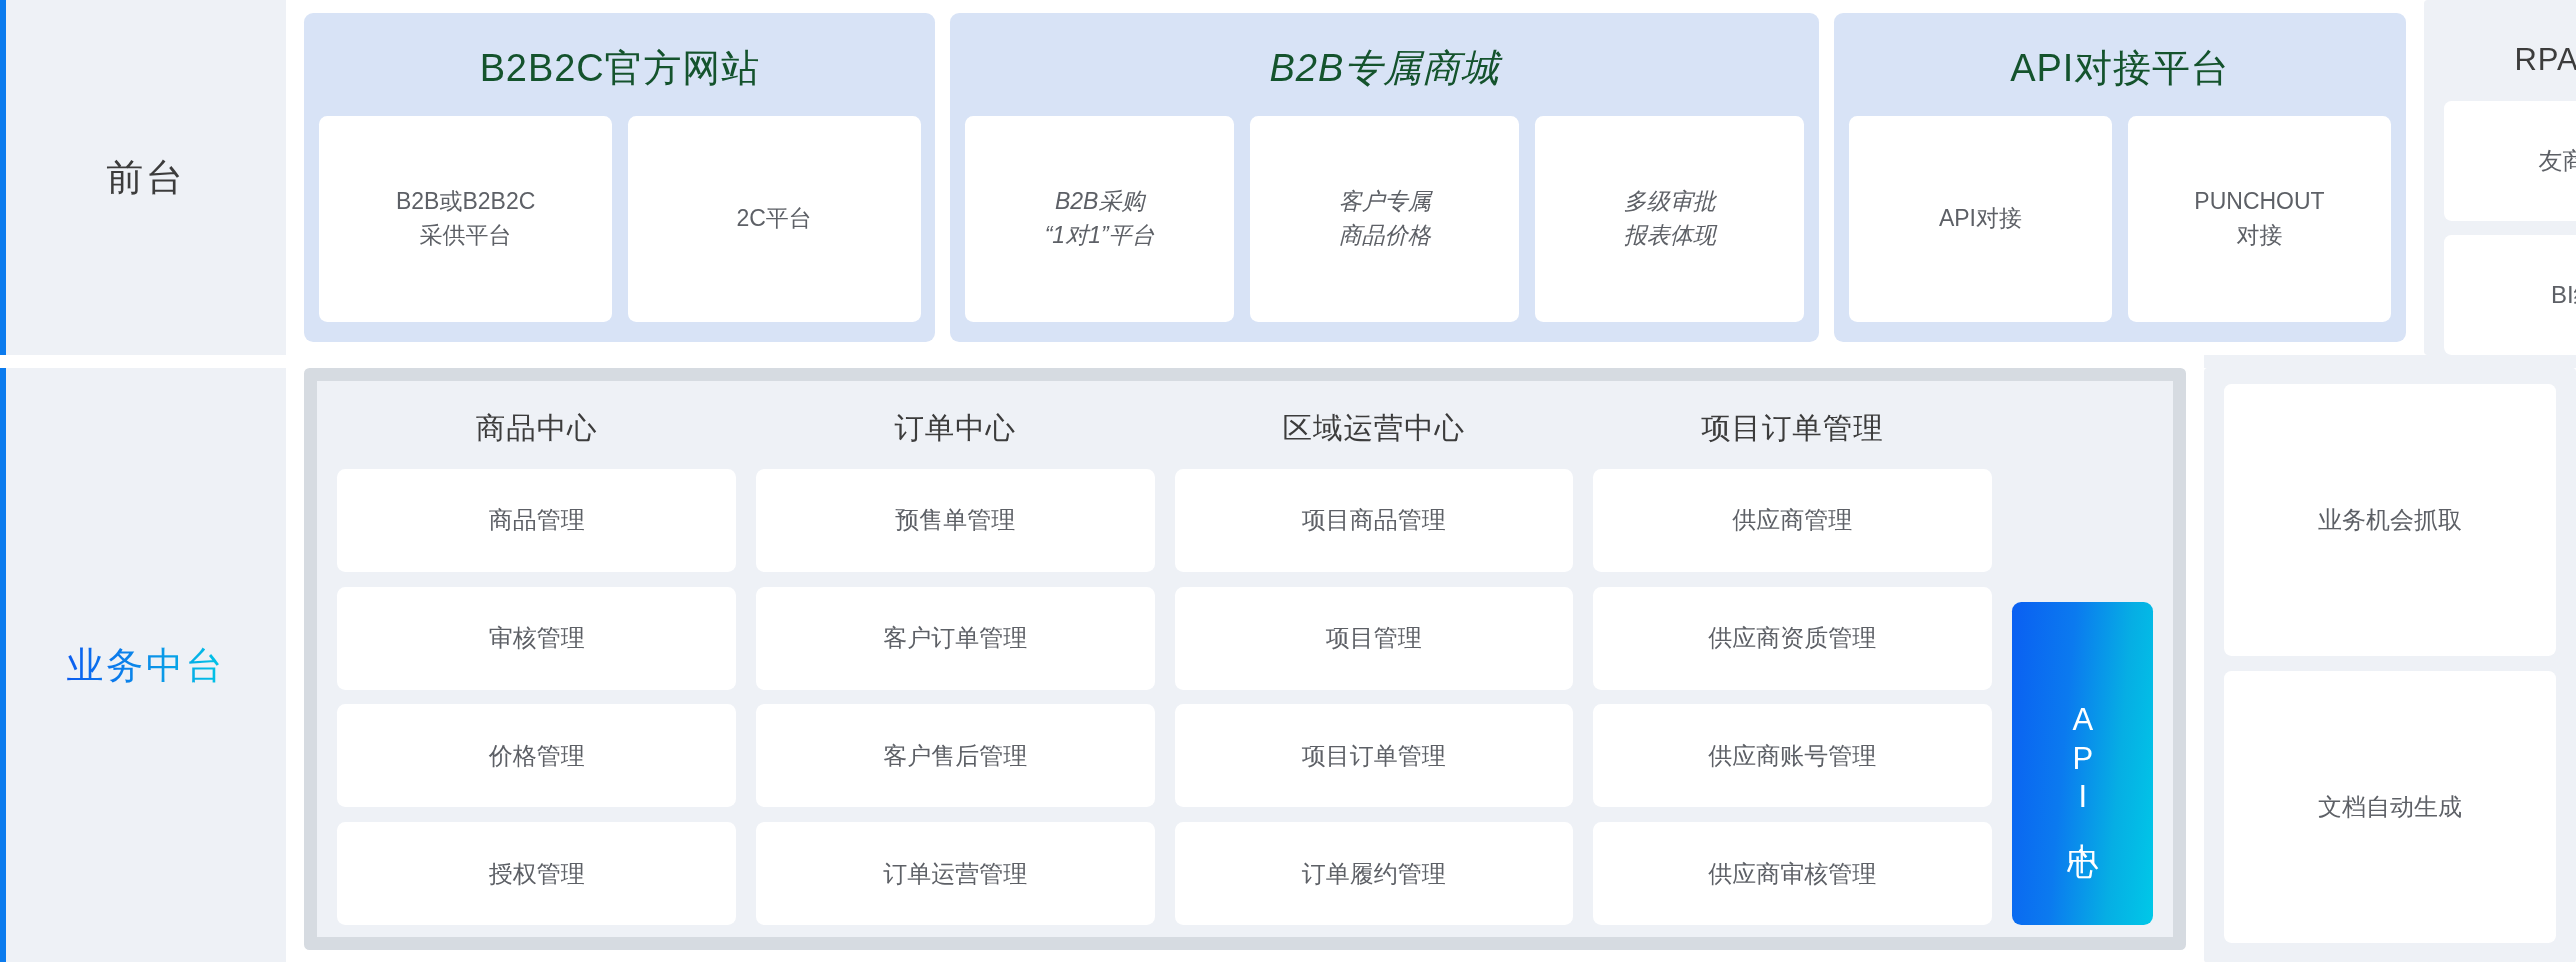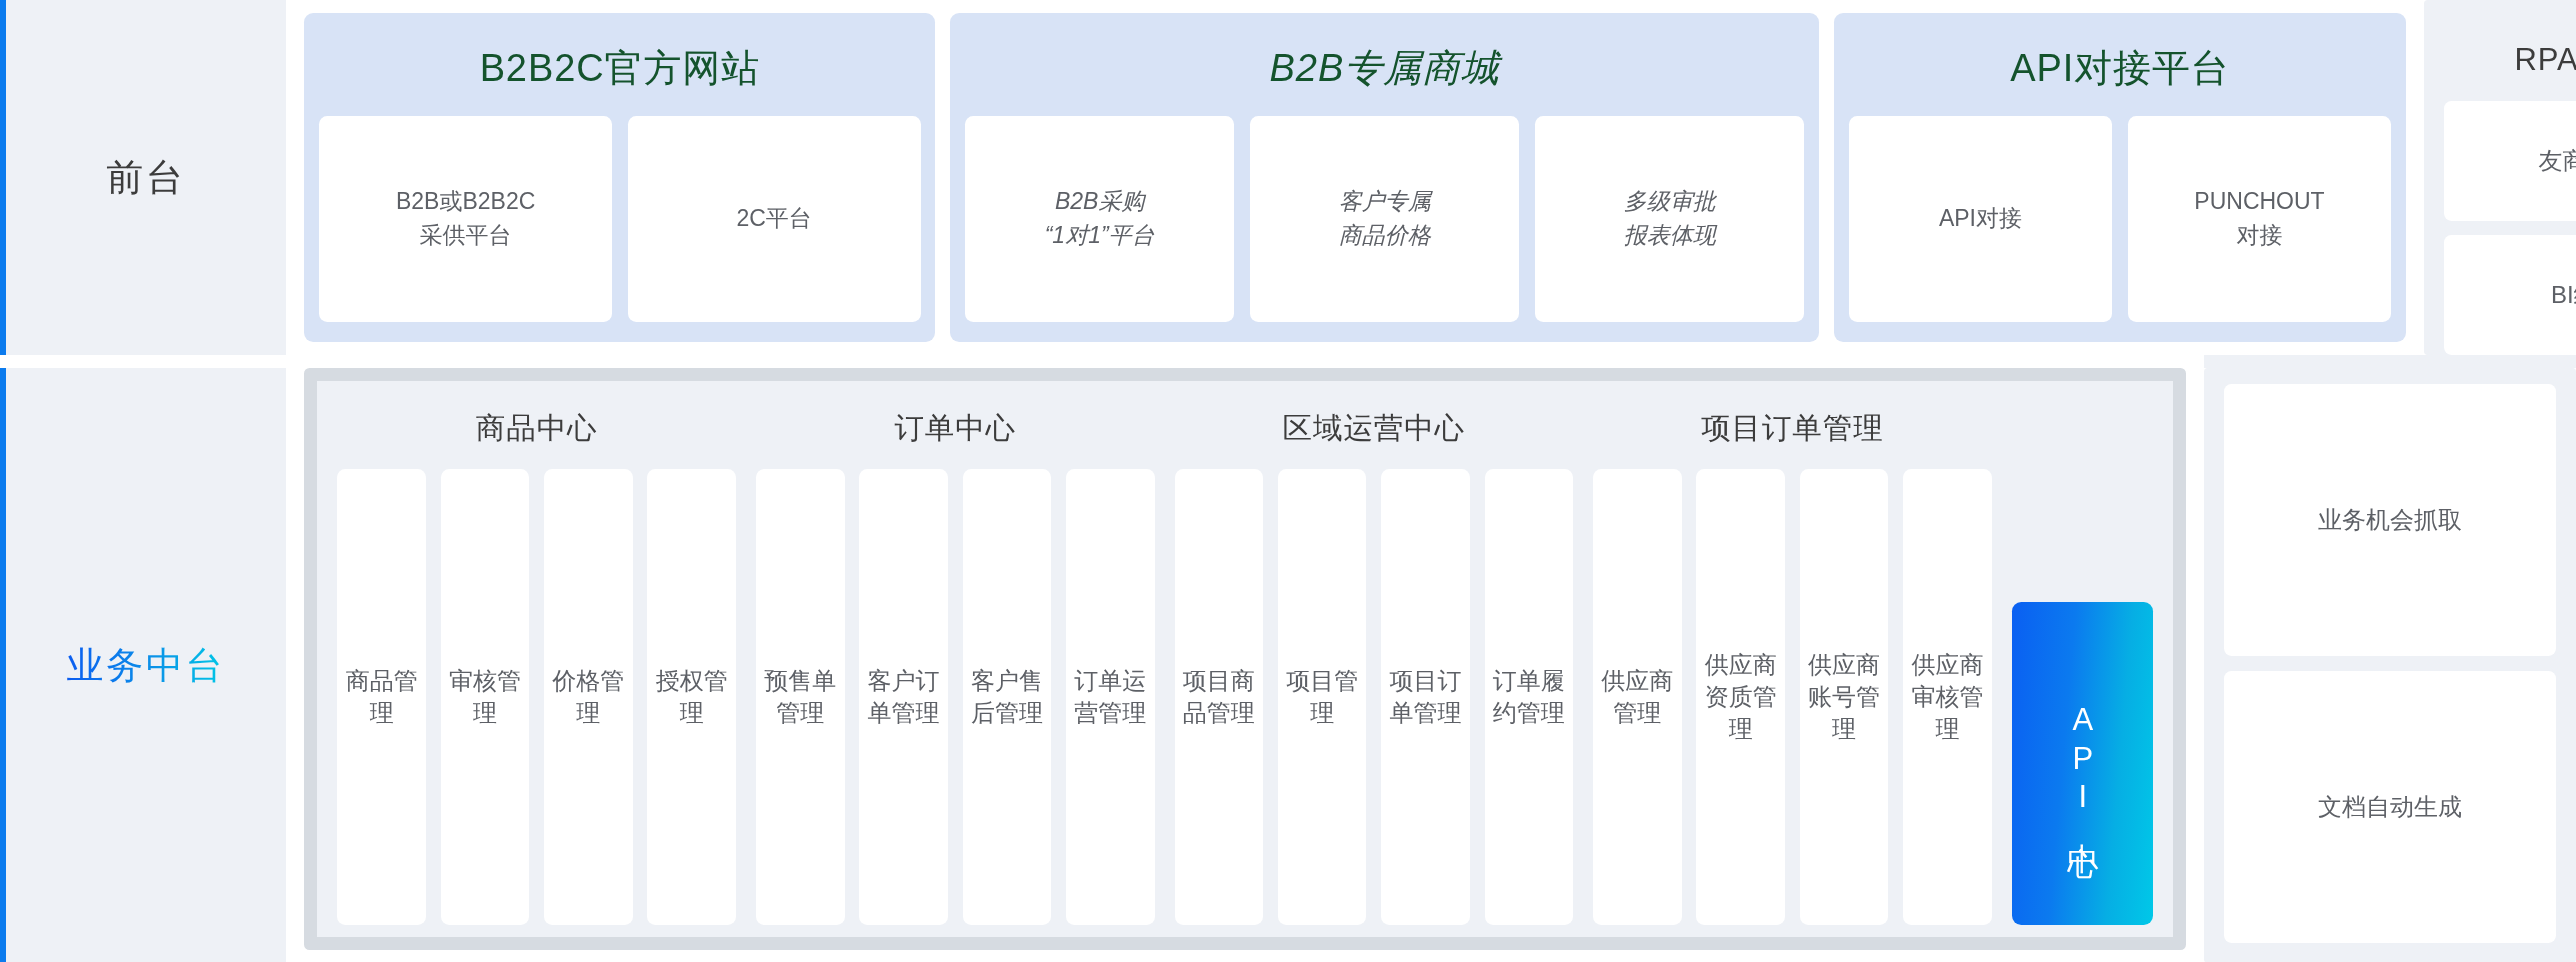--- a/index.html
+++ b/index.html
@@ -184,21 +184,21 @@
   .mid-col-title {
     font-size: 29.5px;
     color: #3c3c3c;
     letter-spacing: 0.9px;
     text-align: center;
     margin: 28px 0 20px 0;
     white-space: nowrap;
   }
   .mid-items {
     display: flex;
-    flex-direction: row;
+    flex-direction: column;
     gap: 14.8px;
     flex: 1 1 auto;
   }
   .mid-item {
     background: #ffffff;
     border-radius: 8.3px;
     flex: 1 1 0;
     display: flex;
     align-items: center;
     justify-content: center;

